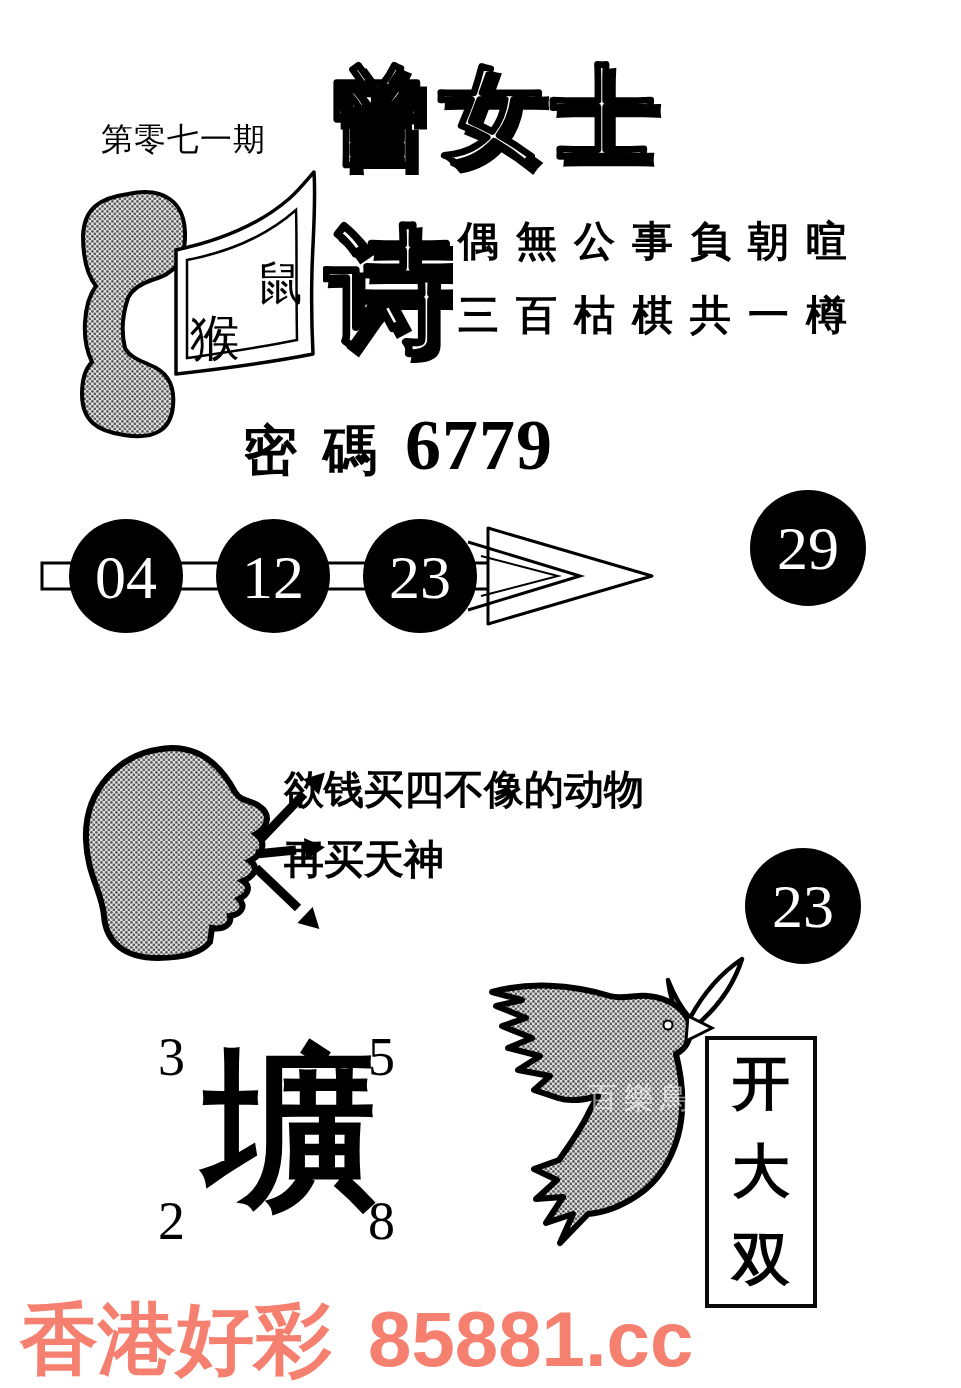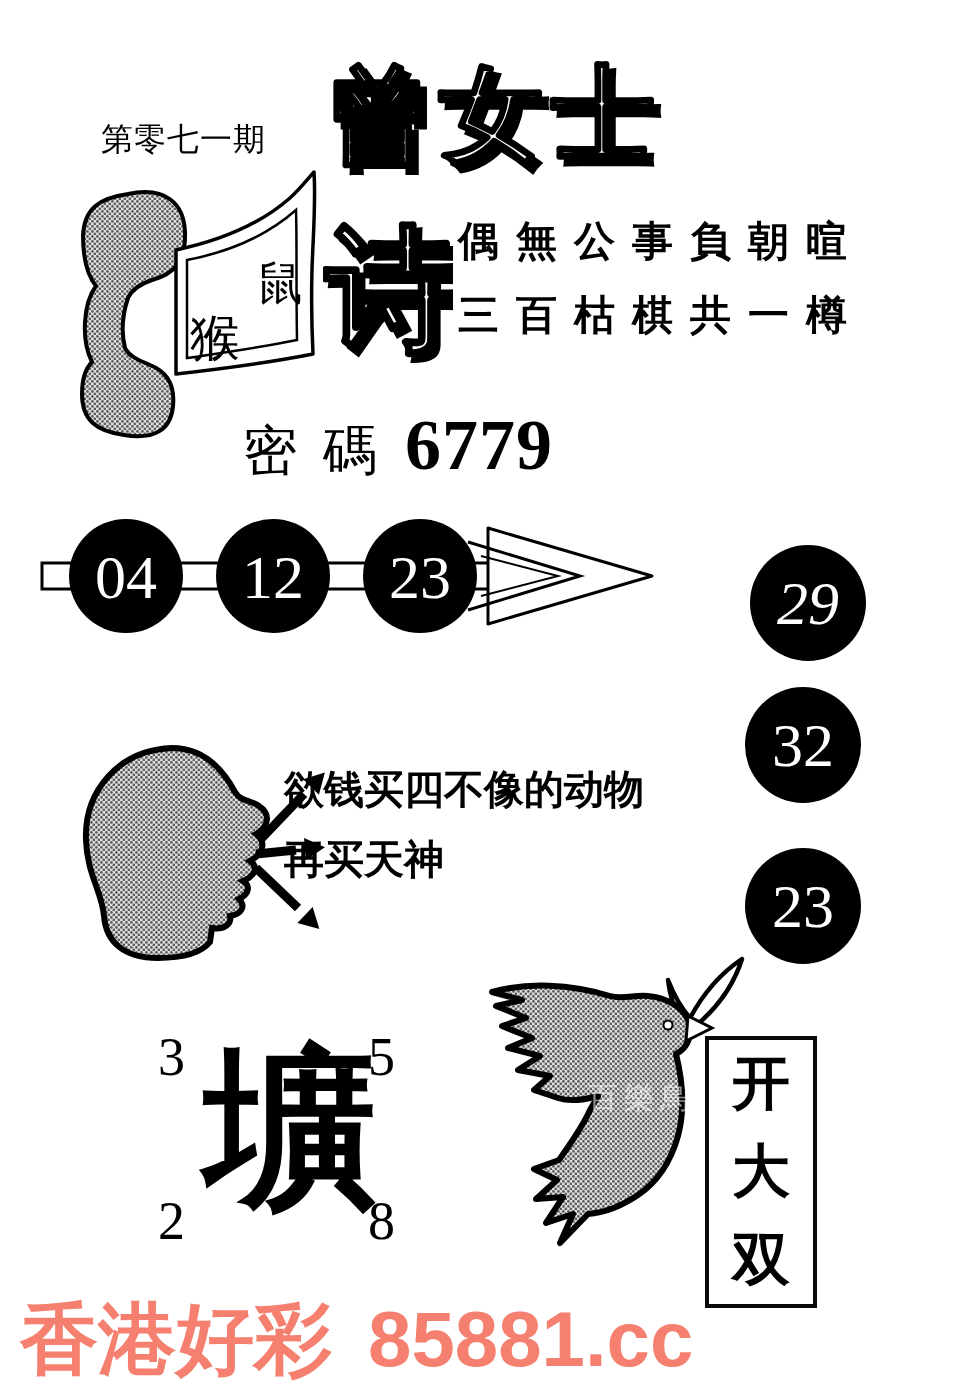--- a/index.html
+++ b/index.html
@@ -4,21 +4,21 @@
 <style>
   html,body{margin:0;padding:0;background:#777;}
   .page{position:relative;width:961px;height:1388px;background:#ffffff;overflow:hidden;
         font-family:"Liberation Serif", serif; color:#000;}
   .abs{position:absolute;}
   .issue{left:101px;top:118px;font-size:32px;letter-spacing:1px;}
   .poem-line{left:458px;font-size:41px;letter-spacing:17px;font-weight:600;white-space:nowrap;}
   .poem1{top:214px;}
   .poem2{top:288px;}
   .pwd-row{left:243px;top:404px;display:flex;align-items:baseline;}
-  .pwd-label{font-size:54px;font-weight:400;letter-spacing:26px;font-family:"Liberation Serif",serif;}
+  .pwd-label{font-size:54px;font-weight:700;letter-spacing:26px;font-family:"Liberation Serif",serif;}
   .pwd-value{font-size:72px;font-weight:600;margin-left:2px;letter-spacing:1px;}
   .ball{width:116px;height:116px;border-radius:50%;background:#000;color:#fff;
         display:flex;align-items:center;justify-content:center;font-size:62px;}
   .speech{font-size:40px;font-weight:600;white-space:nowrap;}
   .sp1{left:284px;top:762px;}
   .sp2{left:284px;top:832px;}
   .corner-num{font-size:54px;}
   .n3{left:158px;top:1026px;} .n5{left:368px;top:1026px;}
   .n2{left:158px;top:1190px;} .n8{left:368px;top:1190px;}
   .big-char{left:204px;top:1040px;font-size:172px;font-weight:900;line-height:1.05;}
@@ -84,22 +84,21 @@
     <path d="M430,36 L542,70 L430,104" fill="none" stroke="#000" stroke-width="3"></path>
     <path d="M443,50 L520,70 L443,90" fill="none" stroke="#000" stroke-width="2"></path>
     <circle cx="88" cy="70" r="57" fill="#000"></circle>
     <circle cx="235" cy="70" r="57" fill="#000"></circle>
     <circle cx="382" cy="70" r="57" fill="#000"></circle>
     <text x="88" y="92" text-anchor="middle" font-size="62" fill="#fff">04</text>
     <text x="235" y="92" text-anchor="middle" font-size="62" fill="#fff">12</text>
     <text x="382" y="92" text-anchor="middle" font-size="62" fill="#fff">23</text>
   </svg>
 
-  <div class="abs ball" style="left:750px;top:545px;font-style:italic;">29</div>
-  <div class="abs ball" style="left:745px;top:687px;">32</div>
+  <div class="abs ball" style="left:750px;top:490px;">29</div>
   <div class="abs ball" style="left:745px;top:848px;">23</div>
 
   <svg class="abs" style="left:60px;top:736px;" width="280" height="235" viewBox="0 0 280 235">
     <path d="M112,12 C58,14 24,56 26,104 C27,138 42,156 44,180 C46,206 64,222 98,222
              C124,222 142,216 150,206 L152,192 C164,194 172,188 170,180
              C182,178 186,170 179,163 C189,158 191,150 183,145 C195,140 199,131 190,125
              C203,118 207,106 196,98 C209,90 211,78 199,70 C191,64 181,66 175,56
              C161,30 142,12 112,12 Z" fill="url(#ht)" stroke="#000" stroke-width="6"></path>
     <line x1="200" y1="104" x2="244" y2="58" stroke="#000" stroke-width="9"></line>
     <polygon points="0,-11 20,0 0,11" transform="translate(251,51) rotate(-46)"></polygon>

